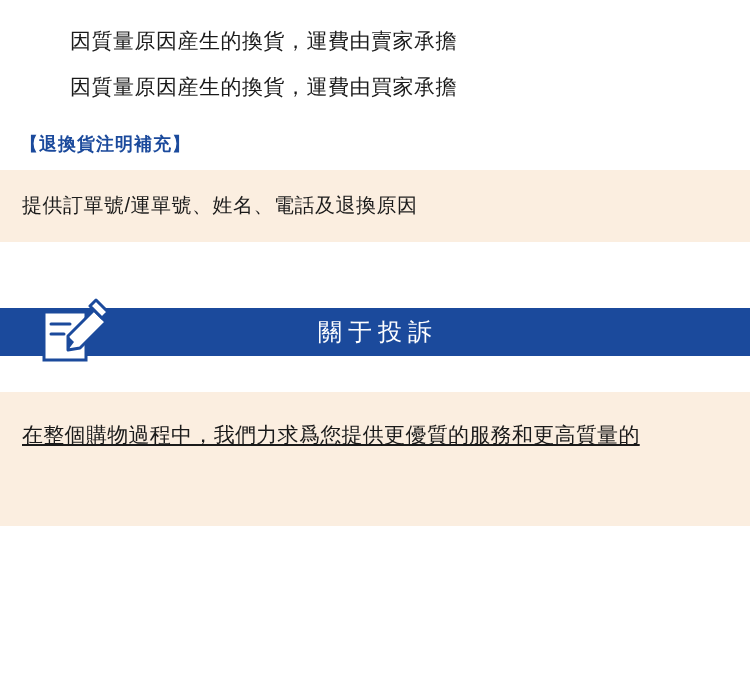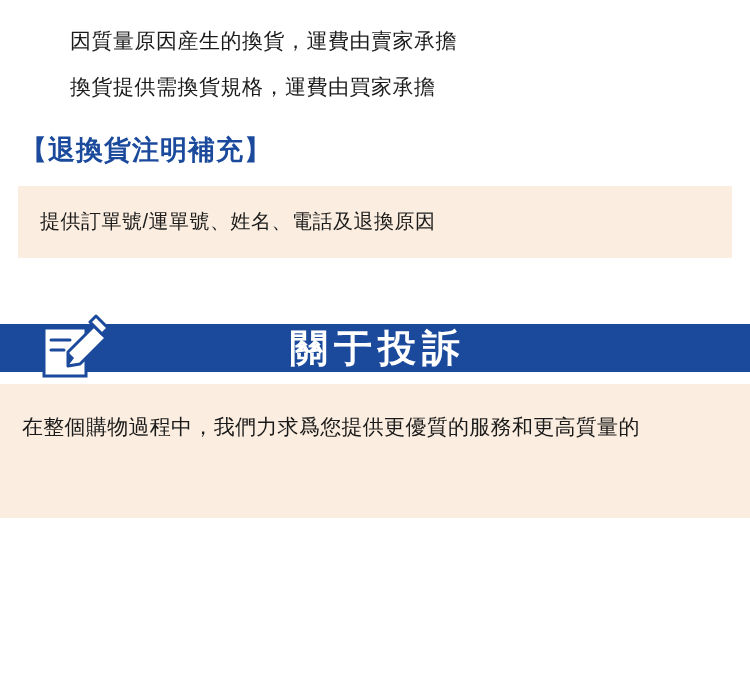--- a/index.html
+++ b/index.html
@@ -29,34 +29,34 @@
     font-size: 21px;
     line-height: 46px;
     color: #1a1a1a;
     padding-left: 70px;
     letter-spacing: 0.5px;
     white-space: nowrap;
   }
 
   
   .section-heading {
-    font-size: 27px;
+    font-size: 18px;
     font-weight: bold;
     color: #1b4a9c;
     padding-left: 20px;
     margin-top: 22px;
     margin-bottom: 14px;
     letter-spacing: 1px;
   }
 
   
   .note-block {
     background: #fbeee0;
     padding: 16px 0 18px 0;
-    margin: 18px;
+    margin: 0;
   }
   .note-line {
     font-size: 20px;
     line-height: 38px;
     color: #1a1a1a;
     padding-left: 22px;
     letter-spacing: 0.5px;
     white-space: nowrap;
   }
 
@@ -72,39 +72,40 @@
     top: 14px;
     width: 750px;
     height: 48px;
     background: #1b4a9c;
     display: flex;
     align-items: center;
     justify-content: center;
   }
   .banner-title {
     color: #ffffff;
-    font-size: 38px;
-    font-weight: bold;
+    font-size: 24px;
+    font-weight: normal;
     letter-spacing: 6px;
     text-indent: 6px;
   }
   .banner-icon {
     position: absolute;
     left: 38px;
     top: 0;
     width: 72px;
     height: 74px;
     z-index: 3;
   }
 
   
   .body-block {
     background: #fbeee0;
-    margin-top: 0;
+    margin-top: 24px;
     padding: 22px 0 70px 0;
+    text-decoration: underline;
   }
   .body-line {
     font-size: 21px;
     line-height: 42px;
     color: #1a1a1a;
     padding: 0 18px 0 22px;
     letter-spacing: 0.3px;
     white-space: nowrap;
   }
   .email {
@@ -113,21 +114,21 @@
     text-underline-offset: 3px;
   }
 </style>
 </head>
 <body>
 
 <div class="page">
 
   <div class="policy-lines">
     <div class="policy-line">因質量原因産生的換貨，運費由賣家承擔</div>
-    <div class="policy-line">換貨提供需換貨規格，運費由買家承擔</div>
+    <div class="policy-line">因質量原因産生的換貨，運費由買家承擔</div>
   </div>
 
   <div class="section-heading">【退換貨注明補充】</div>
 
   <div class="note-block">
     <div class="note-line">提供訂單號/運單號、姓名、電話及退換原因</div>
   </div>
 
   <div class="banner-wrap">
     <div class="banner-bar">

